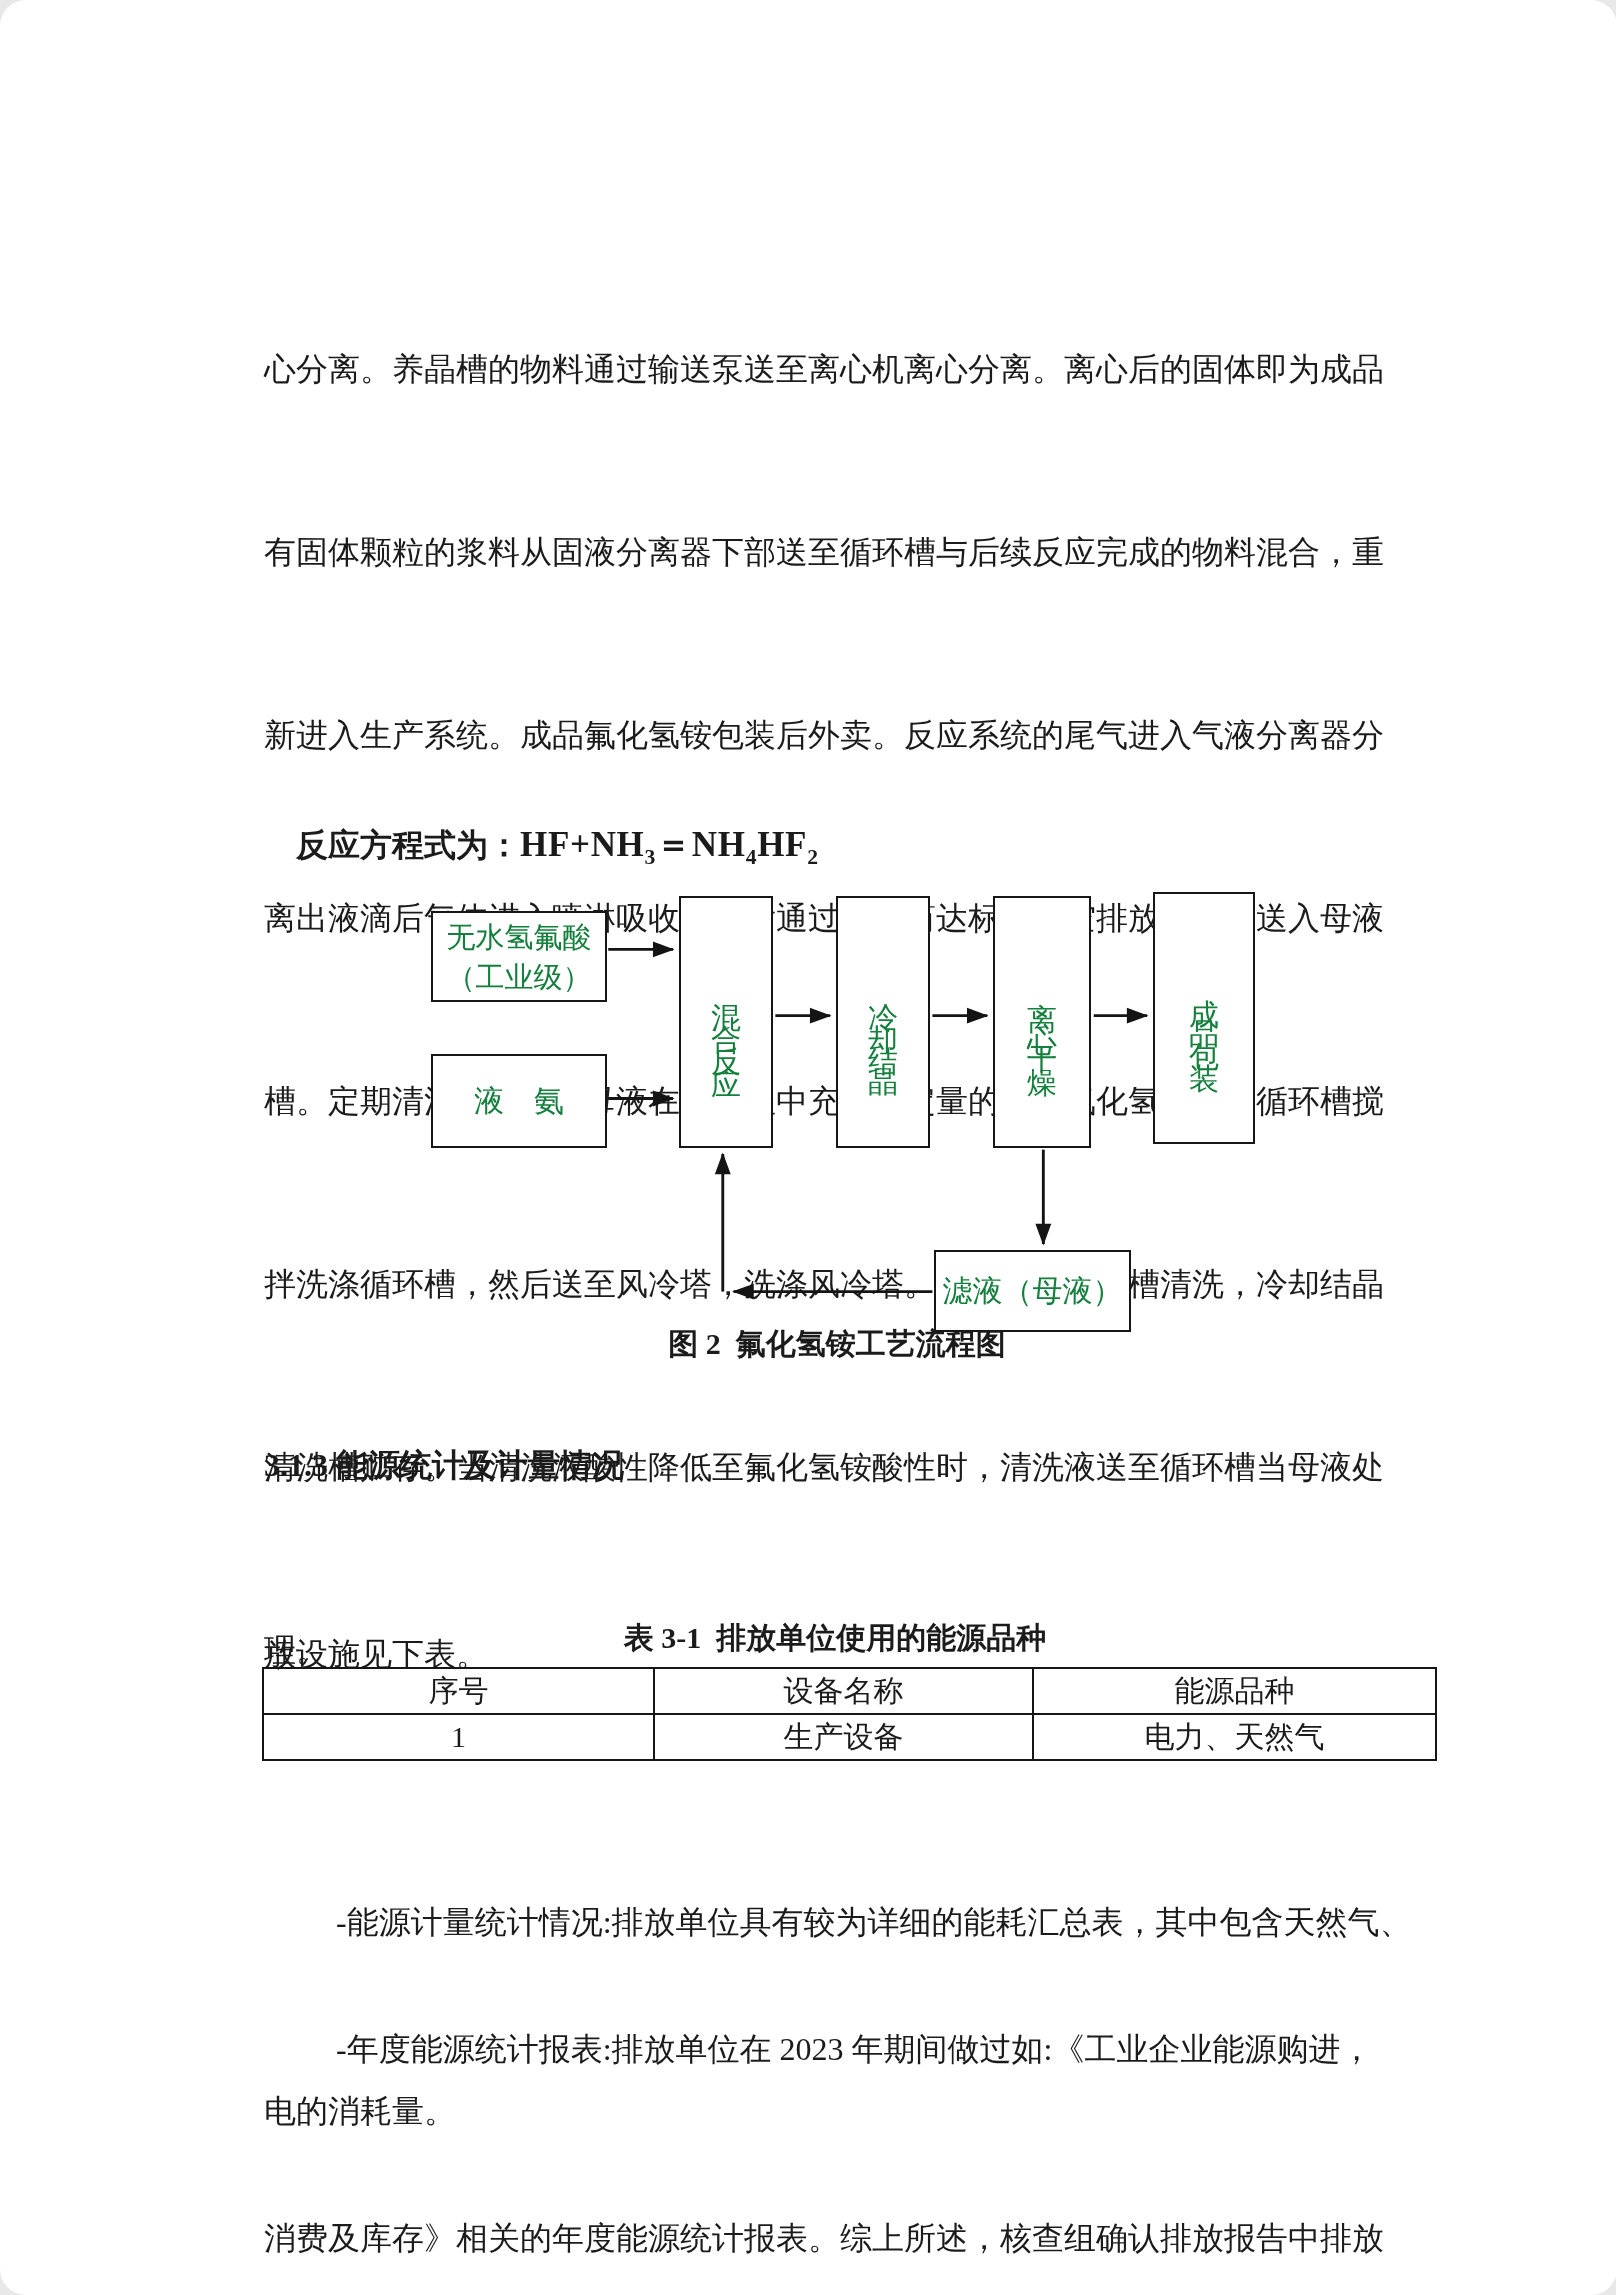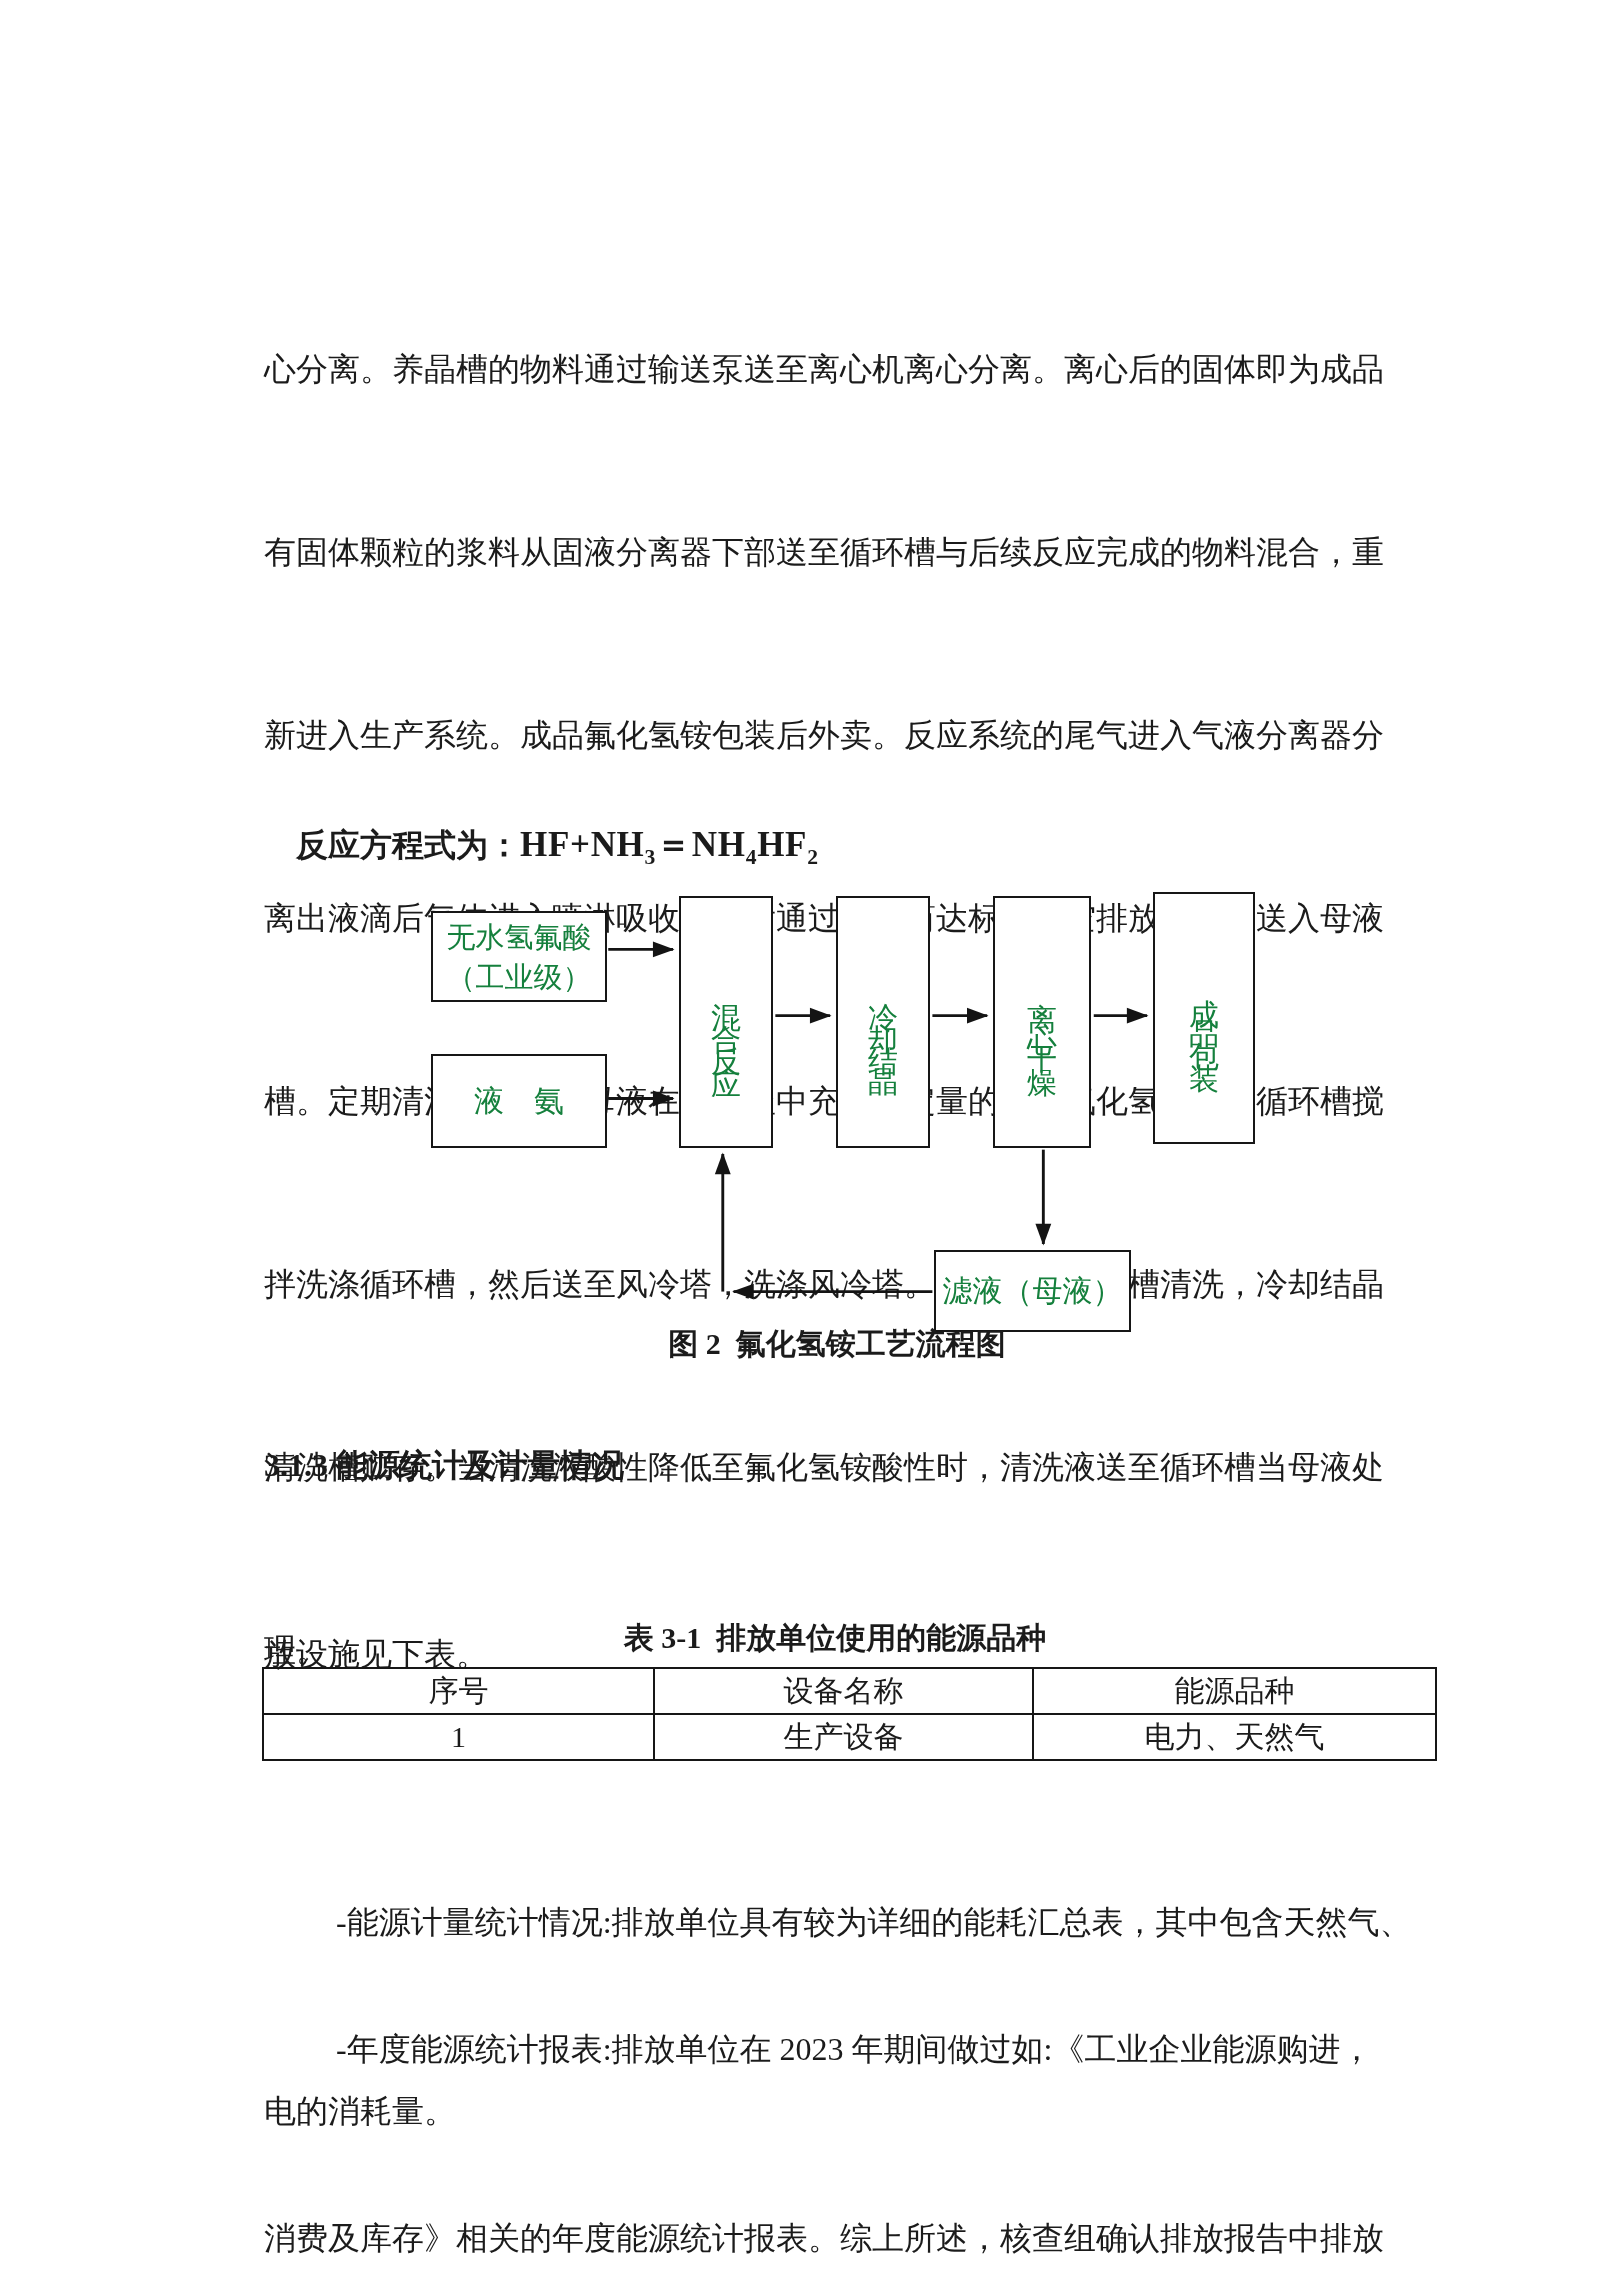--- a/index.html
+++ b/index.html
@@ -3,20 +3,21 @@
 <meta charset="utf-8">
 <style>
   html,body{margin:0;padding:0;background:#e8e8e8;}
   .page{
     position:relative;
     width:1617px;height:2295px;
     background:#ffffff;
     color:#1b1b1b;
     font-family:"Liberation Serif","DejaVu Serif",serif;
     overflow:hidden;
+    border-radius:26px;
   }
   
   .bodypar{
     position:absolute;left:264px;top:217px;width:1150px;
     font-size:32px;line-height:61px;white-space:pre-wrap;
   }
   .bodypar .tline{height:61px;}
   
   .equation{
     position:absolute;left:264px;top:784px;

